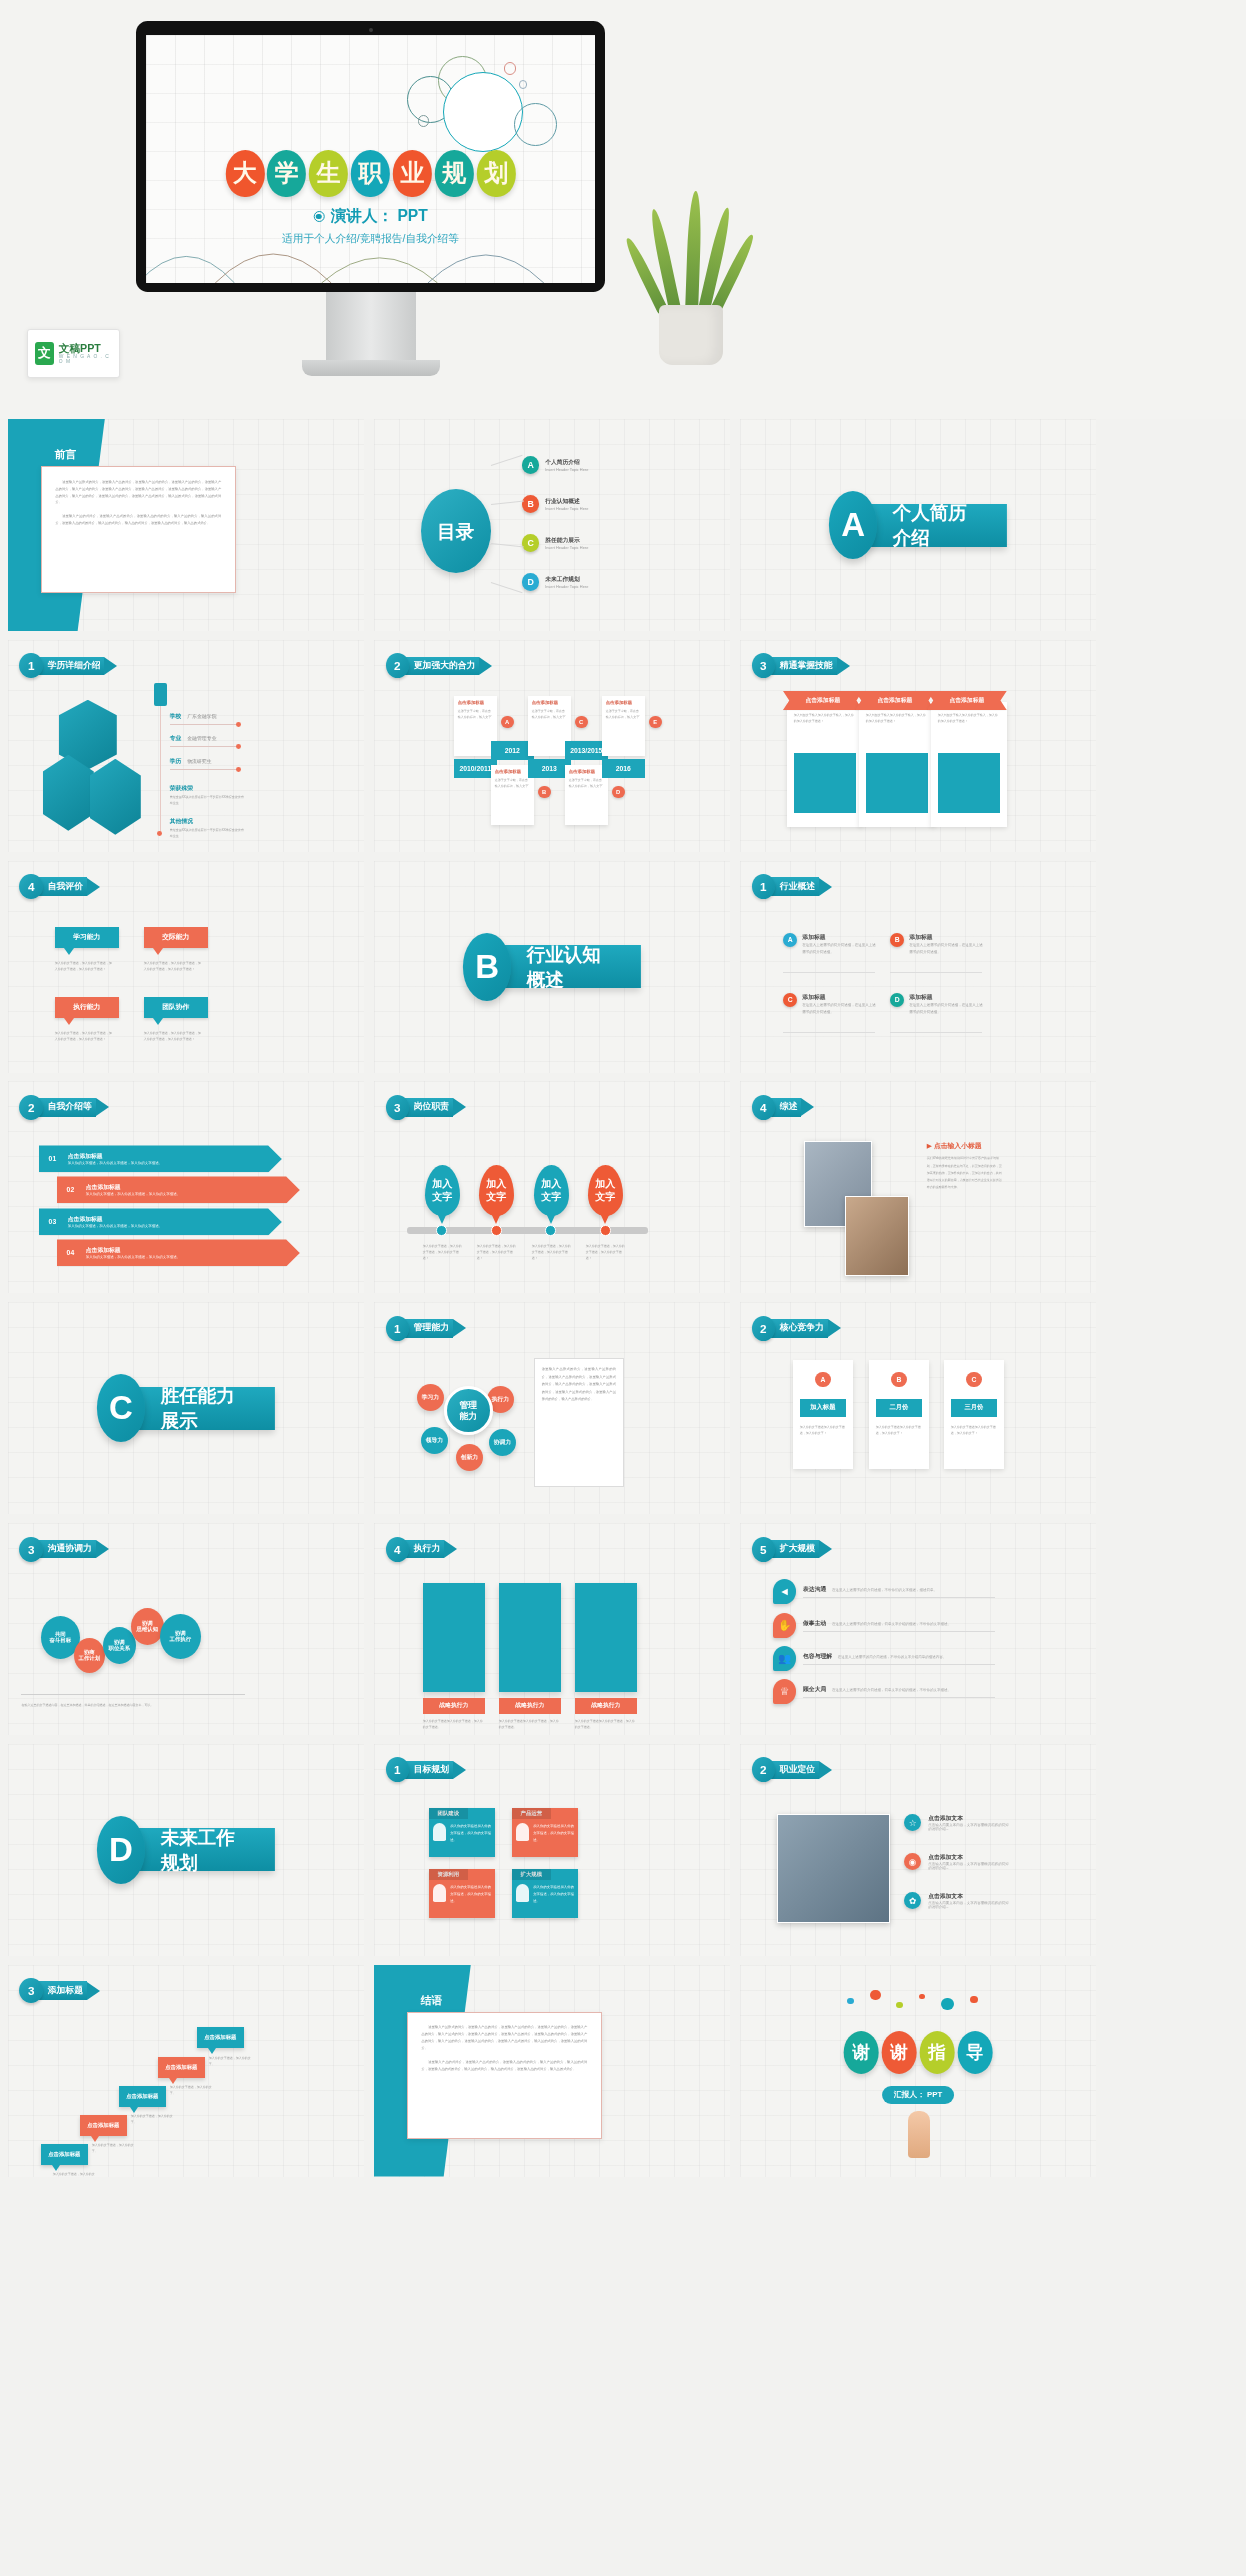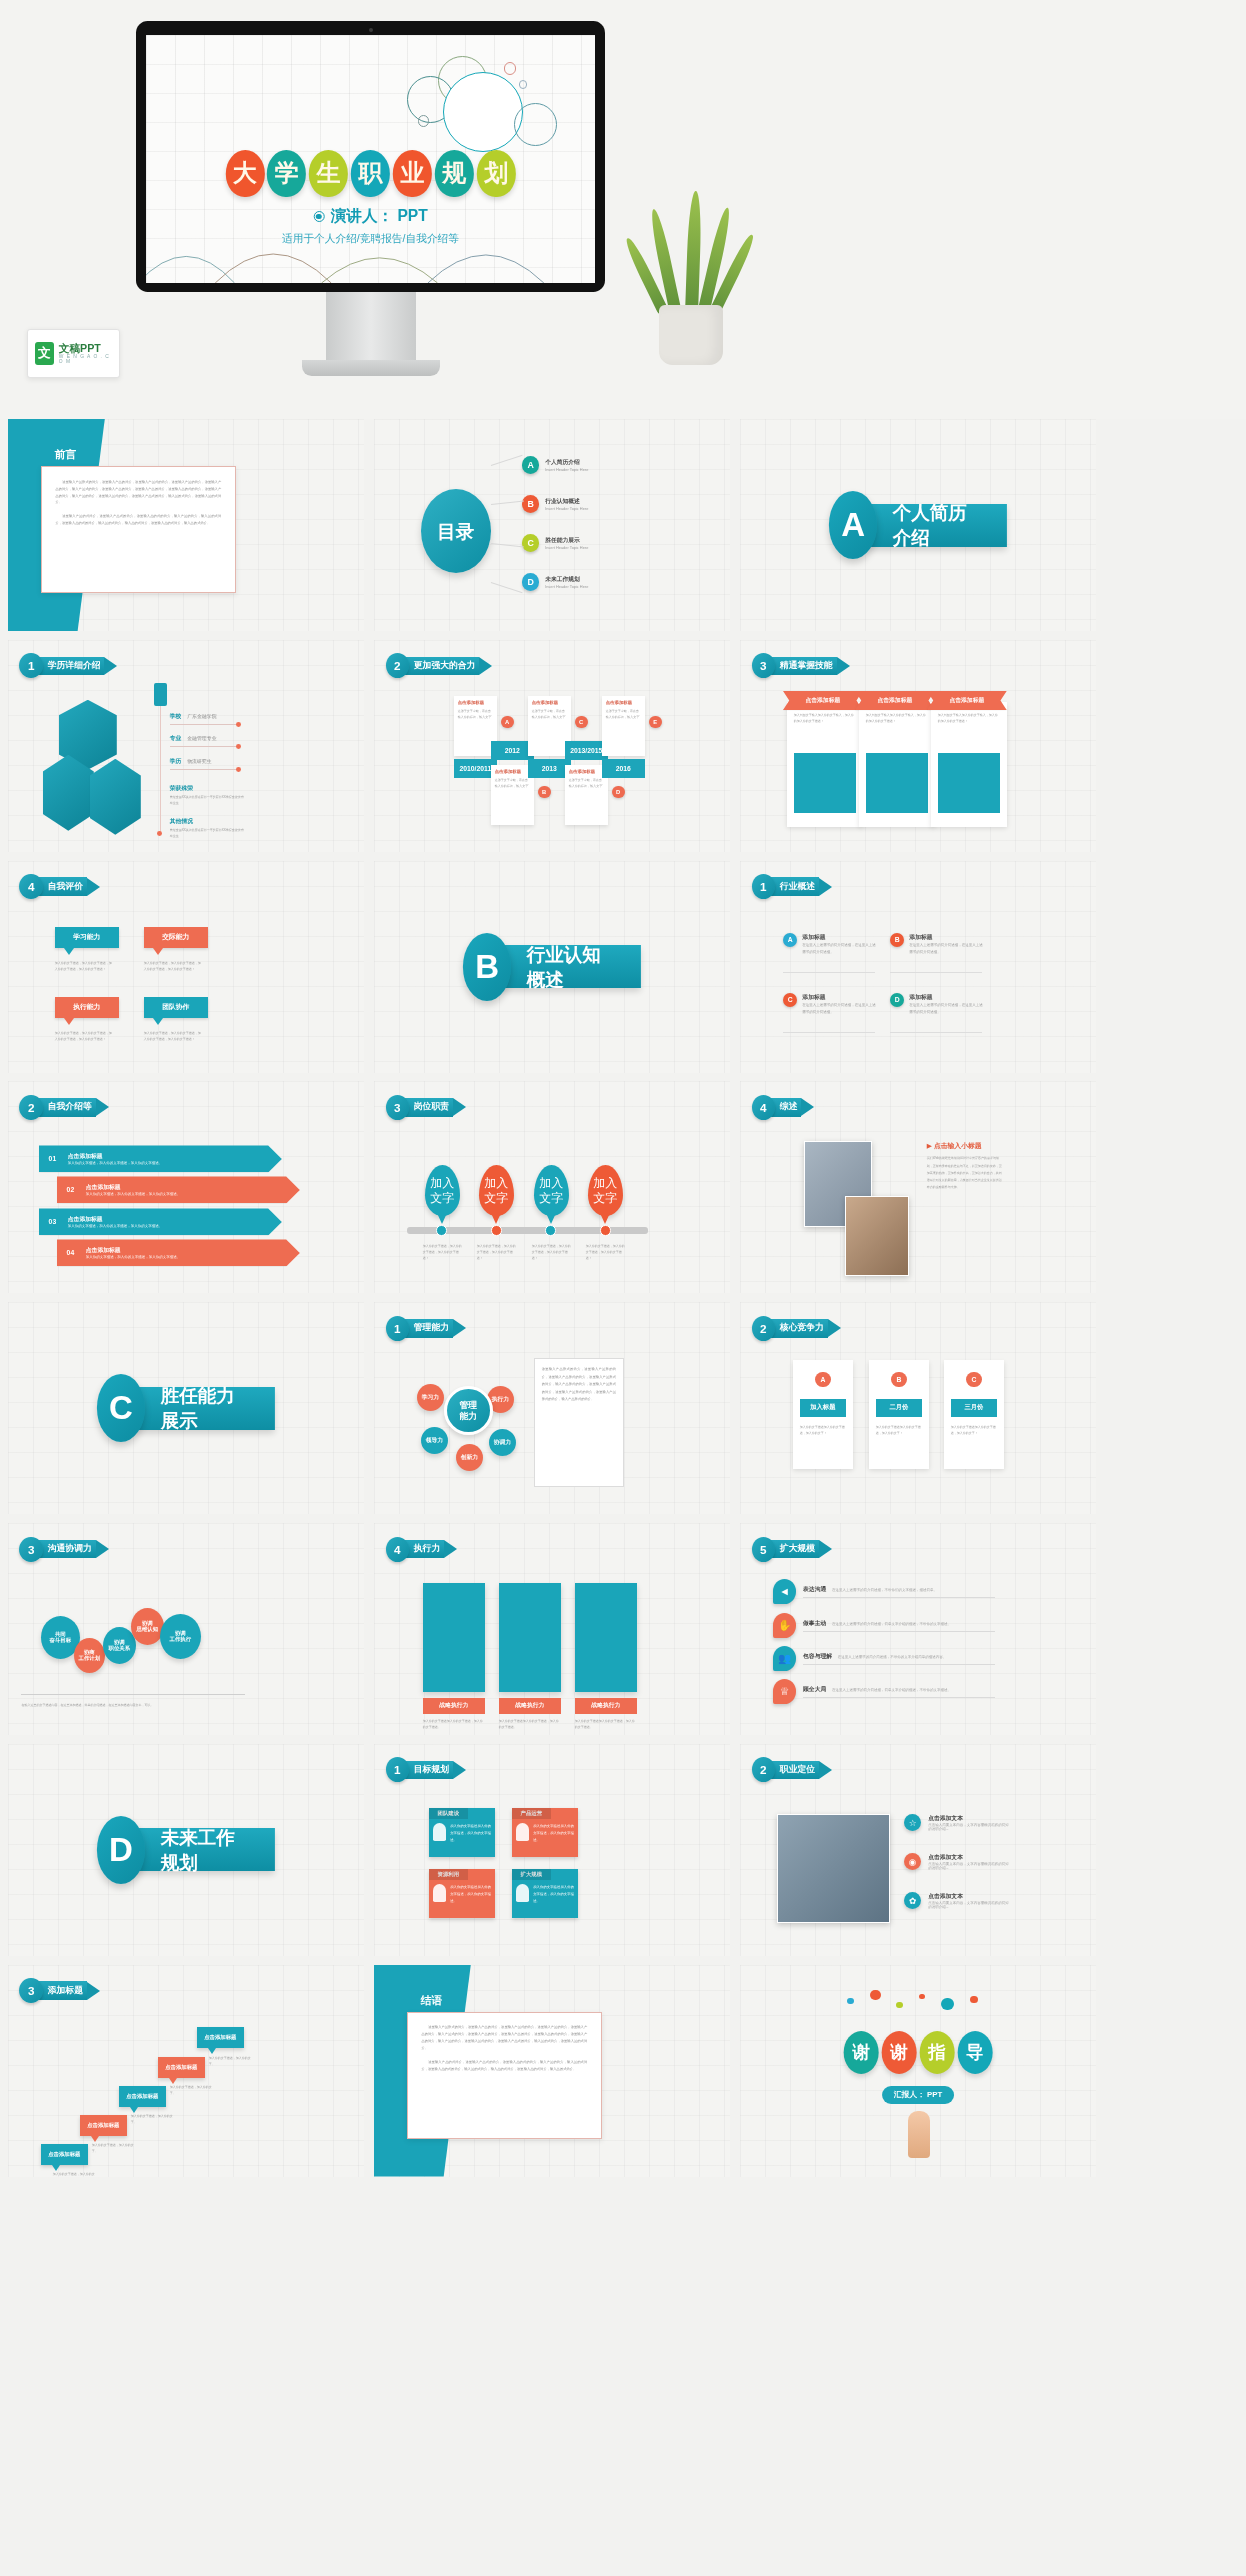--- a/index.html
+++ b/index.html
@@ -100,21 +100,21 @@
   .abcd-t { font-size:5.8px; color:#4b4b4b; font-weight:bold; }
   .abcd-b { font-size:3.5px; color:#9b9b9b; line-height:2; }
 
   
   .chev { position:absolute; height:27px; display:flex; align-items:center; clip-path: polygon(0 0, calc(100% - 13.6px) 0, 100% 50%, calc(100% - 13.6px) 100%, 0 100%); padding-left:29px; box-shadow:0 1.9px 3.9px rgba(0,0,0,.12);}
   .chev-n { position:absolute; left:5.8px; top:5.8px; width:15.6px;height:15.6px;color:#fff;font-size:6.8px;font-weight:bold;display:flex;align-items:center;justify-content:center; }
   .chev-t { font-size:5.8px; color:#fff; font-weight:bold; }
   .chev-s { font-size:3.5px; color:rgba(255,255,255,.92); }
 
   
-  .pin { position:absolute; width:35px; height:51px; border-radius:50% 50% 50% 50%/60% 60% 40% 40%; display:flex; align-items:center; justify-content:center; color:#fff; font-size:12px; font-weight:normal; text-align:left; line-height:1.25; box-shadow:0 2.9px 4.9px rgba(0,0,0,.16); }
+  .pin { position:absolute; width:35px; height:51px; border-radius:50% 50% 50% 50%/60% 60% 40% 40%; display:flex; align-items:center; justify-content:center; color:#fff; font-size:10px; font-weight:bold; text-align:left; line-height:1.25; box-shadow:0 2.9px 4.9px rgba(0,0,0,.16); }
   .pin::after { content:""; position:absolute; bottom:-7.8px; left:50%; margin-left:-5.8px; border-left:5.8px solid transparent; border-right:5.8px solid transparent; border-top:11.7px solid currentColor; }
   .pin-rail { position:absolute; height:6.8px; background:#c9c9c9; border-radius:2.9px; }
   .pin-node { position:absolute; width:10.7px;height:10.7px;border-radius:50%; border:1.9px solid #fff; }
 
   
   .photo { position:absolute; background:linear-gradient(135deg,#8fa3b2,#5d7384); border:1.9px solid #fff; box-shadow:0 1.9px 5.8px rgba(0,0,0,.2); overflow:hidden; }
   .photo.warm { background:linear-gradient(135deg,#c9a98c,#8d6f55); }
   .photo.cool { background:linear-gradient(135deg,#a9b6c2,#7e8d9c); }
 
   

